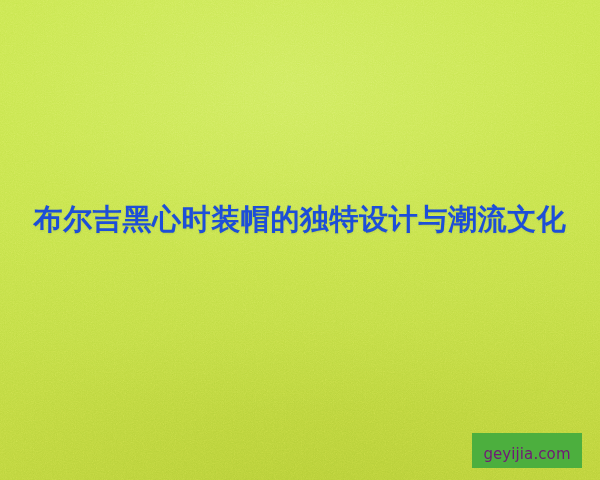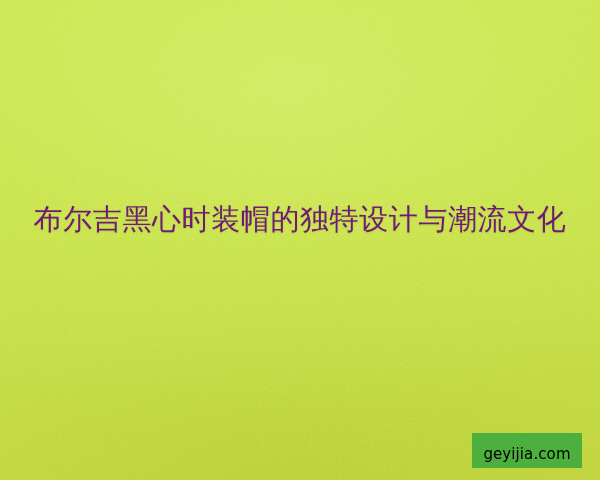--- a/index.html
+++ b/index.html
@@ -72,22 +72,22 @@
     text-align: center;
     padding: 0 14px;
     box-sizing: border-box;
   }
 
   .title-line {
     display: block;
     font-family: "DejaVu Sans", "Liberation Sans", sans-serif;
     font-size: 29px;
     line-height: 43px;
-    font-weight: 400;
-    color: #701a75;
+    font-weight: 700;
+    color: #1d4ed8;
     letter-spacing: 0.6px;
     text-shadow: 0 1px 2px rgba(120,150,30,0.22);
     white-space: nowrap;
   }
 
   #watermark {
     position: absolute;
     left: 472px;
     top: 433px;
     width: 110px;
@@ -95,21 +95,21 @@
     background-color: #4caf3e;
     display: flex;
     align-items: center;
     justify-content: center;
   }
 
   #watermark-text {
     font-family: "DejaVu Sans", "Liberation Sans", sans-serif;
     font-size: 15px;
     line-height: 15px;
-    color: #000000;
+    color: #701a75;
     letter-spacing: 0.1px;
     white-space: nowrap;
     margin-top: 7px;
   }
 </style>
 </head>
 <body>
 
 <div id="cover">
 

